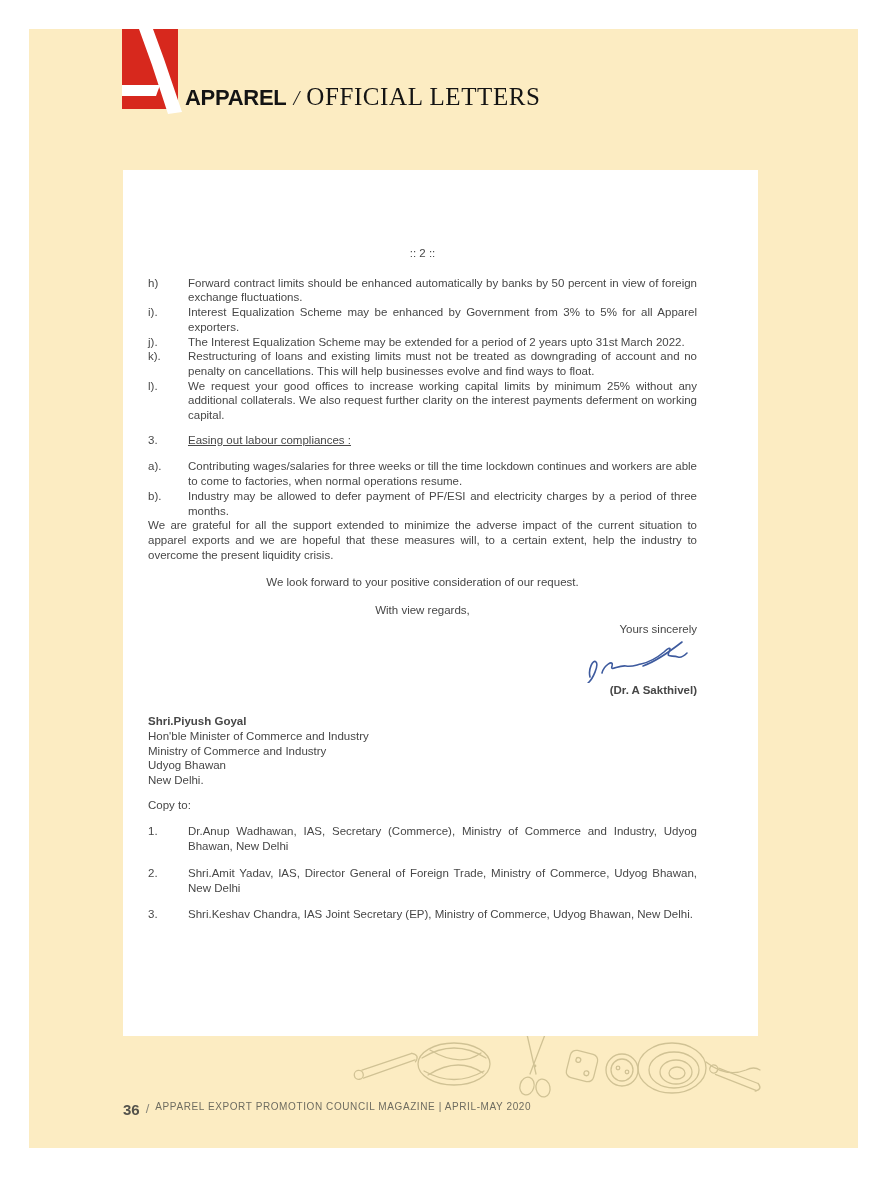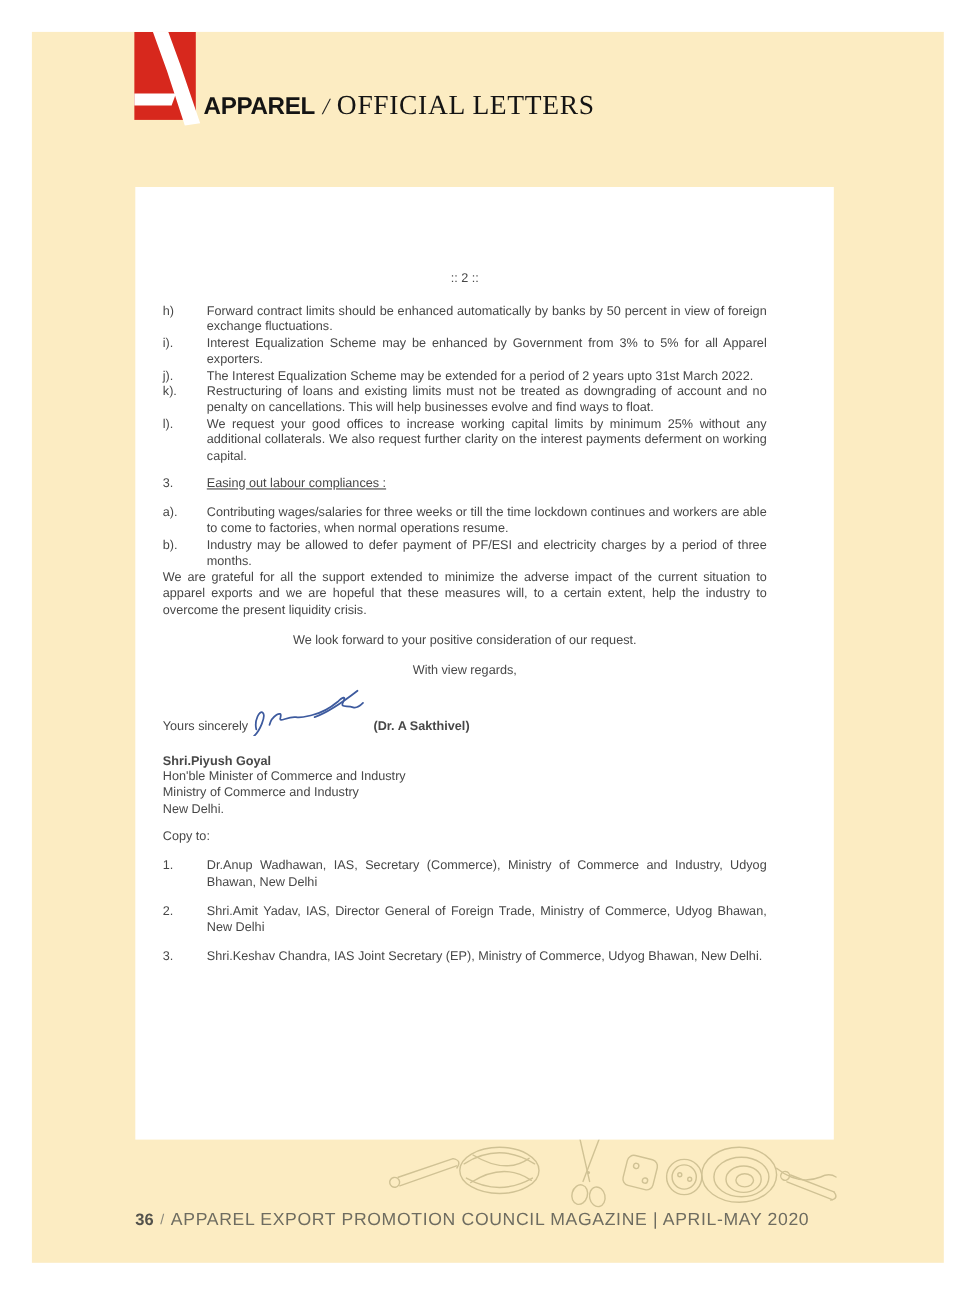--- a/index.html
+++ b/index.html
@@ -33,37 +33,37 @@
   }
   .page-marker{text-align:center;margin-bottom:15px}
   .li{display:flex}
   .li .lbl{flex:0 0 40px}
   .li .txt{flex:1;text-align:justify}
   .h-row{margin-top:10px}
   .h-row .head{text-decoration:underline}
   .sublist-start{margin-top:12px}
   .para{text-align:justify;margin-top:0}
   .para-sm{margin-top:13px;text-align:center}
-  .sign-block{margin-top:4px;display:flex;flex-direction:row;align-items:flex-end}
+  .sign-block{margin-top:4px;display:flex;flex-direction:column;align-items:flex-end}
   .sign-block .sig-svg{margin:1px 4px 0 0}
   .sig-name{font-weight:bold}
   .addr{margin-top:16px}
   .addr .name{font-weight:bold}
   .copy-label{margin-top:10px}
   .copy-item{display:flex;margin-top:12px}
   .copy-item .lbl{flex:0 0 40px}
   .copy-item .txt{flex:1;text-align:justify}
   
   .footer{
     position:absolute;left:123px;top:1101px;z-index:3;
     display:flex;align-items:flex-start;gap:6px;white-space:nowrap;
   }
   .f-num{font-size:15px;font-weight:bold;color:#53524b}
   .f-sep{font-size:13px;color:#8a887c}
-  .f-text{font-size:16px;color:#6e6c60;letter-spacing:0.6px}
+  .f-text{font-size:10px;color:#6e6c60;letter-spacing:0.6px}
 </style>
 </head>
 <body>
 
 <div class="cream-page"></div>
 
 <svg class="logo" viewBox="0 0 62 88" aria-hidden="true">
   <rect x="0" y="0" width="56" height="80" fill="#d7281d"></rect>
   <polygon points="17,0 31,0 42,30 60,83 46,85 30,36" fill="#ffffff"></polygon>
   <polygon points="0,56 38,56 34,67 0,67" fill="#ffffff"></polygon>
@@ -175,20 +175,21 @@
           <path d="M60,29 C74,24 90,12 99,5"></path>
         </g>
       </svg>
       <div class="sig-name">(Dr. A Sakthivel)</div>
     </div>
 
     <div class="addr">
       <div class="name">Shri.Piyush Goyal</div>
       <div>Hon'ble Minister of Commerce and Industry</div>
       <div>Ministry of Commerce and Industry</div>
+      <div>Udyog Bhawan</div>
       <div>New Delhi.</div>
     </div>
 
     <div class="copy-label">Copy to:</div>
 
     <div class="copy-item">
       <span class="lbl">1.</span>
       <span class="txt">Dr.Anup Wadhawan, IAS, Secretary (Commerce), Ministry of Commerce and Industry, Udyog Bhawan, New Delhi</span>
     </div>
     <div class="copy-item">

